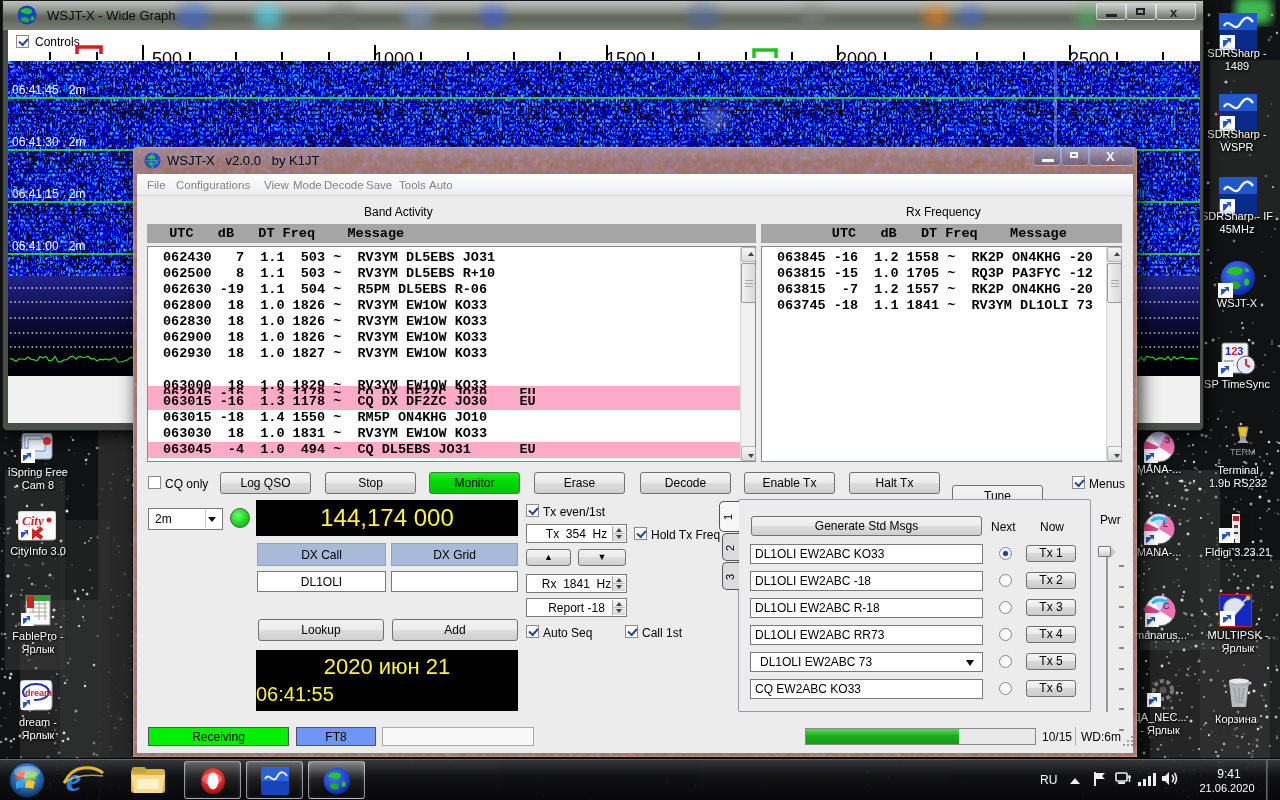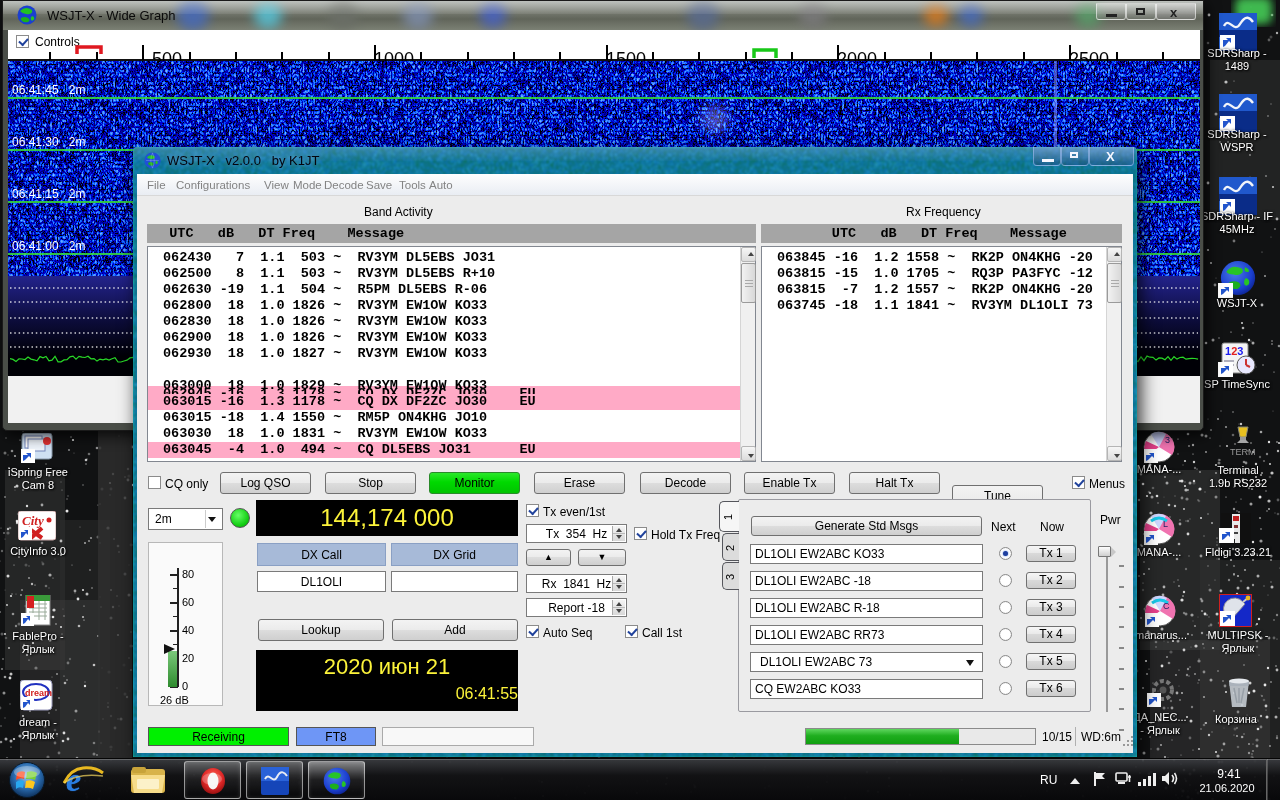--- a/index.html
+++ b/index.html
@@ -1245,21 +1245,21 @@
   <div class="abs" style="left:1093px;top:2px;width:30px;height:17px;border:1px solid rgba(255,255,255,.55);border-radius:0 0 3px 3px;background:linear-gradient(rgba(225,228,225,.6),rgba(120,125,118,.5))">
         <div class="abs" style="left:9px;top:10px;width:11px;height:3px;background:#222"></div>
       </div>
   <div class="abs" style="left:1123px;top:2px;width:30px;height:17px;border:1px solid rgba(255,255,255,.55);border-radius:0 0 3px 3px;background:linear-gradient(rgba(225,228,225,.6),rgba(120,125,118,.5))">
         <div class="abs" style="left:9px;top:4px;width:9px;height:7px;border:2px solid #222"></div>
       </div>
   <div class="abs" style="left:1153px;top:2px;width:40px;height:17px;border:1px solid rgba(255,255,255,.55);border-radius:0 0 3px 3px;background:linear-gradient(rgba(230,230,230,.6),rgba(130,130,130,.5))">
         <div class="abs" style="left:13px;top:1px;font-size:13px;font-weight:bold;color:#222">x</div>
       </div>
  </div>
- <div class="abs" style="left:5px;top:29px;width:1192px;height:31px;background:#fff;border-bottom:2px solid #111">
+ <div class="abs" style="left:5px;top:29px;width:1192px;height:42px;background:#fff;border-bottom:2px solid #111">
    <div class="chk on" style="left:8px;top:5px"></div>
    <div class="lbl" style="left:27px;top:5px">Controls</div>
    <div class="sclab" style="left:94px">500</div>
       <div class="sclab" style="left:326px">1000</div>
       <div class="sclab" style="left:558px">1500</div>
       <div class="sclab" style="left:789px">2000</div>
       <div class="sclab" style="left:1021px">2500</div>
       <div class="abs" style="left:41px;top:22px;width:2px;height:8px;background:#000"></div>
       <div class="abs" style="left:88px;top:22px;width:2px;height:8px;background:#000"></div>
       <div class="abs" style="left:134px;top:15px;width:2px;height:15px;background:#000"></div>
@@ -1314,21 +1314,21 @@
         <line x1="2" y1="57" x2="1190" y2="57" stroke="rgba(255,255,255,.8)" stroke-width="1.3" stroke-dasharray="1.5 2.8"></line>
         <line x1="2" y1="71" x2="1190" y2="71" stroke="rgba(255,255,255,.8)" stroke-width="1.3" stroke-dasharray="1.5 2.8"></line>
       </svg>
    <svg class="abs" style="left:0;top:0" width="1192" height="100">
         <path d="M2,82.7 L5,83.4 L8,85.5 L11,82.8 L14,83.0 L17,83.5 L20,81.1 L23,83.1 L26,83.8 L29,84.8 L32,80.6 L35,81.8 L38,80.5 L41,84.9 L44,84.2 L47,80.3 L50,85.9 L53,85.8 L56,83.9 L59,83.7 L62,80.9 L65,80.1 L68,83.2 L71,80.4 L74,81.1 L77,81.5 L80,80.2 L83,82.8 L86,82.6 L89,85.1 L92,83.1 L95,83.8 L98,83.0 L101,84.0 L104,82.7 L107,81.7 L110,86.0 L113,86.0 L116,85.0 L119,84.2 L122,81.9 L125,81.4 L128,81.7 L131,80.4 L134,84.6 L137,82.4 L140,85.1 L143,82.3 L146,85.7 L149,85.1 L152,80.0 L155,81.3 L158,85.5 L161,82.8 L164,85.9 L167,82.4 L170,80.4 L173,83.8 L176,84.7 L179,81.6 L182,80.5 L185,82.0 L188,85.8 L191,84.5 L194,80.7 L197,81.5 L200,80.6 L203,80.4 L206,84.8 L209,81.1 L212,83.4 L215,82.7 L218,81.1 L221,84.4 L224,80.8 L227,83.9 L230,80.7 L233,82.5 L236,81.3 L239,81.6 L242,85.8 L245,84.8 L248,81.8 L251,85.3 L254,81.3 L257,82.4 L260,85.1 L263,83.9 L266,80.6 L269,85.9 L272,81.3 L275,81.5 L278,84.6 L281,82.0 L284,81.8 L287,80.4 L290,80.5 L293,83.5 L296,81.5 L299,83.6 L302,82.2 L305,82.7 L308,85.8 L311,82.9 L314,83.4 L317,85.2 L320,81.1 L323,80.9 L326,85.5 L329,84.9 L332,81.5 L335,81.1 L338,84.4 L341,85.6 L344,81.2 L347,85.7 L350,85.3 L353,83.6 L356,82.5 L359,80.6 L362,80.2 L365,85.8 L368,81.4 L371,84.2 L374,81.5 L377,84.9 L380,83.6 L383,81.8 L386,81.1 L389,84.3 L392,80.4 L395,81.4 L398,83.4 L401,85.1 L404,83.7 L407,81.7 L410,85.5 L413,81.2 L416,80.1 L419,81.6 L422,82.7 L425,80.4 L428,81.1 L431,82.2 L434,83.4 L437,80.8 L440,82.2 L443,85.3 L446,85.9 L449,83.9 L452,84.1 L455,83.5 L458,80.8 L461,80.2 L464,80.1 L467,85.5 L470,84.2 L473,85.8 L476,80.1 L479,83.8 L482,82.9 L485,84.4 L488,81.9 L491,86.0 L494,80.5 L497,83.3 L500,84.4 L503,85.4 L506,84.4 L509,84.2 L512,84.8 L515,85.5 L518,82.1 L521,84.1 L524,85.4 L527,85.2 L530,82.5 L533,84.7 L536,85.2 L539,83.4 L542,83.7 L545,82.3 L548,83.5 L551,83.7 L554,80.5 L557,83.8 L560,86.0 L563,85.3 L566,84.4 L569,82.3 L572,84.4 L575,83.5 L578,82.6 L581,85.0 L584,80.5 L587,84.5 L590,80.2 L593,83.6 L596,82.9 L599,81.4 L602,84.2 L605,83.0 L608,83.7 L611,85.5 L614,81.5 L617,80.1 L620,81.8 L623,84.1 L626,81.2 L629,81.0 L632,85.4 L635,84.0 L638,82.7 L641,85.4 L644,82.0 L647,84.0 L650,81.2 L653,82.6 L656,84.8 L659,85.5 L662,85.3 L665,82.3 L668,83.5 L671,81.9 L674,80.8 L677,83.0 L680,85.0 L683,85.1 L686,84.3 L689,85.7 L692,81.7 L695,81.0 L698,82.7 L701,81.7 L704,81.3 L707,82.5 L710,83.8 L713,83.0 L716,81.9 L719,85.0 L722,85.9 L725,82.7 L728,80.4 L731,80.2 L734,85.2 L737,80.2 L740,84.3 L743,83.4 L746,81.9 L749,84.7 L752,80.1 L755,80.8 L758,82.7 L761,80.1 L764,85.0 L767,81.4 L770,80.8 L773,80.3 L776,83.8 L779,82.7 L782,83.8 L785,83.9 L788,84.8 L791,85.8 L794,84.1 L797,81.2 L800,82.9 L803,81.1 L806,80.1 L809,82.8 L812,84.3 L815,81.1 L818,81.6 L821,82.1 L824,84.2 L827,83.1 L830,83.7 L833,84.5 L836,82.4 L839,84.8 L842,85.4 L845,80.5 L848,85.6 L851,84.3 L854,80.8 L857,82.7 L860,83.8 L863,85.5 L866,82.3 L869,83.4 L872,85.3 L875,84.8 L878,85.7 L881,82.8 L884,83.9 L887,81.2 L890,84.3 L893,84.9 L896,83.8 L899,84.3 L902,81.3 L905,85.4 L908,85.9 L911,85.9 L914,83.2 L917,84.7 L920,81.9 L923,85.5 L926,85.1 L929,82.1 L932,80.5 L935,82.6 L938,83.3 L941,84.6 L944,82.9 L947,80.2 L950,84.9 L953,80.4 L956,84.8 L959,81.0 L962,82.0 L965,84.7 L968,80.8 L971,80.9 L974,83.1 L977,84.3 L980,85.0 L983,84.1 L986,85.7 L989,83.0 L992,85.7 L995,80.5 L998,81.3 L1001,83.2 L1004,81.7 L1007,84.4 L1010,83.8 L1013,83.1 L1016,85.1 L1019,83.4 L1022,81.9 L1025,82.3 L1028,85.1 L1031,85.4 L1034,81.2 L1037,85.1 L1040,85.8 L1043,83.1 L1046,83.4 L1049,81.2 L1052,83.2 L1055,83.0 L1058,83.6 L1061,80.2 L1064,85.8 L1067,83.1 L1070,82.4 L1073,84.8 L1076,83.4 L1079,82.9 L1082,84.1 L1085,80.4 L1088,83.2 L1091,82.5 L1094,85.7 L1097,85.5 L1100,81.6 L1103,82.8 L1106,80.8 L1109,82.6 L1112,84.9 L1115,85.4 L1118,82.9 L1121,81.9 L1124,81.1 L1127,83.7 L1130,85.6 L1133,80.8 L1136,84.7 L1139,80.1 L1142,81.2 L1145,81.4 L1148,84.1 L1151,81.9 L1154,82.1 L1157,83.7 L1160,80.6 L1163,84.4 L1166,80.7 L1169,83.1 L1172,81.5 L1175,81.2 L1178,83.2 L1181,82.6 L1184,82.3 L1187,82.5 L1190,83.2" stroke="#28d828" stroke-width="1.2" fill="none"></path>
       </svg>
  </div>
  <div class="abs" style="left:5px;top:375px;width:1192px;height:47px;background:#f1f1f1"></div>
 </div>
 
-<div class="abs" style="left:133px;top:147px;width:1004px;height:610px;border-radius:4px 4px 0 0;background:#14b8a6;box-shadow:4px 6px 18px rgba(0,0,0,.8);overflow:hidden">
+<div class="abs" style="left:133px;top:147px;width:1004px;height:610px;border-radius:4px 4px 0 0;background:#fdba74;box-shadow:4px 6px 18px rgba(0,0,0,.8);overflow:hidden">
  <svg class="abs" style="left:0;top:0;opacity:.38;filter:blur(1.1px)" width="1004" height="610">
       <defs>
         <filter id="fr" x="0" y="0" width="100%" height="100%">
   <feTurbulence type="turbulence" baseFrequency="0.5 0.3" numOctaves="2" seed="9"></feTurbulence>
   <feColorMatrix type="matrix" values="0.4 0 0 0 -0.15   0.8 0 0 0 -0.28   2.8 0 0 0 -0.30   0 0 0 0 1"></feColorMatrix>
   </filter>
       </defs>
       <rect width="1004" height="610" filter="url(#fr)"></rect>
     </svg>
  <div class="abs" style="left:0;top:0;width:100%;height:14px;background:linear-gradient(rgba(190,200,255,.25),rgba(120,140,220,.05))"></div>
@@ -1424,47 +1424,34 @@
       <div class="win7btn" style="left:815px;top:298px;width:91px;height:34px;margin-top:13px;">Tune</div>
   <div class="chk on" style="left:935px;top:302px"></div>
       <div class="lbl" style="left:952px;top:303px">Menus</div>
 
   <div class="field" style="left:11px;top:334px;width:75px;height:22px;line-height:21px;padding-left:6px">2m<div class="abs" style="right:6px;top:8px;border-left:4px solid transparent;border-right:4px solid transparent;border-top:5px solid #111"></div><div class="abs" style="right:16px;top:1px;width:1px;height:18px;background:#ccc"></div></div>
   <div class="abs" style="left:93px;top:334px;width:20px;height:20px;border-radius:50%;background:radial-gradient(circle at 40% 35%,#66ff66,#11cc11 65%,#0a9a0a);border:1px solid #555"></div>
   <div class="abs" style="left:119px;top:326px;width:262px;height:36px;background:#000">
         <div style="font-size:24px;color:#fcf33a;text-align:center;line-height:35px">144,174 000</div>
       </div>
 
-  <div class="abs" style="left:11px;top:368px;width:75px;height:164px;background:#fafafa;border:1px solid #b8b8b8">
-    <div class="abs" style="left:28px;top:25px;width:2px;height:119px;background:#222"></div>
-    <div class="abs" style="left:21px;top:30.5px;width:8px;height:2px;background:#222;box-shadow:0 28px #222,0 56px #222,0 84px #222,0 112px #222"></div>
-    <div class="abs" style="left:24px;top:44.5px;width:5px;height:1.5px;background:#222;box-shadow:0 28px #222,0 56px #222,0 84px #222"></div>
-    <div class="lbl" style="left:33px;top:25px;font-size:11px">80</div>
-    <div class="lbl" style="left:33px;top:53px;font-size:11px">60</div>
-    <div class="lbl" style="left:33px;top:81px;font-size:11px">40</div>
-    <div class="lbl" style="left:33px;top:109px;font-size:11px">20</div>
-    <div class="lbl" style="left:33px;top:137px;font-size:11px">0</div>
-    <div class="abs" style="left:19px;top:108px;width:9px;height:36px;background:linear-gradient(#7ac87a,#2e8b2e)"></div>
-    <div class="abs" style="left:15px;top:101px;border-top:5.5px solid transparent;border-bottom:5.5px solid transparent;border-left:11px solid #111"></div>
-    <div class="lbl" style="left:11px;top:151px;font-size:11px">26 dB</div>
-  </div>
 
   <div class="abs" style="left:120px;top:369px;width:129px;height:23px;background:#a7bad8;border:1px solid #8aa0c4">
         <div style="font-size:12px;text-align:center;line-height:22px">DX Call</div>
       </div>
   <div class="abs" style="left:254px;top:369px;width:127px;height:23px;background:#a7bad8;border:1px solid #8aa0c4">
         <div style="font-size:12px;text-align:center;line-height:22px">DX Grid</div>
       </div>
   <div class="field" style="left:120px;top:397px;width:129px;height:21px;line-height:20px;text-align:center">DL1OLI</div>
   <div class="field" style="left:254px;top:397px;width:127px;height:21px;line-height:20px"></div>
   <div class="win7btn" style="left:121px;top:445px;width:126px;height:22px">Lookup</div>
   <div class="win7btn" style="left:255px;top:445px;width:126px;height:22px">Add</div>
   <div class="abs" style="left:119px;top:476px;width:262px;height:61px;background:#000">
     <div style="font-size:22px;color:#fcf33a;text-align:center;line-height:30px;padding-top:2px">2020 июн 21</div>
-    <div style="font-size:16px;color:#fcf33a;text-align:right;line-height:24px">06:41:55</div>
+    <div style="font-size:20px;color:#fcf33a;text-align:left;line-height:24px">06:41:55</div>
   </div>
 
   <div class="chk on" style="left:389px;top:330px"></div>
       <div class="lbl" style="left:406px;top:331px">Tx even/1st</div>
   <div class="spin" style="left:389px;top:350px;width:101px;height:19px;line-height:18px">Tx&nbsp; 354&nbsp; Hz<div class="spinbtns">
           <div style="position:absolute;left:0;top:0;width:100%;height:50%;border-bottom:1px solid #bbb">
             <div class="up"></div>
           </div>
           <div style="position:absolute;left:0;bottom:0;width:100%;height:50%">
             <div class="dn"></div>

